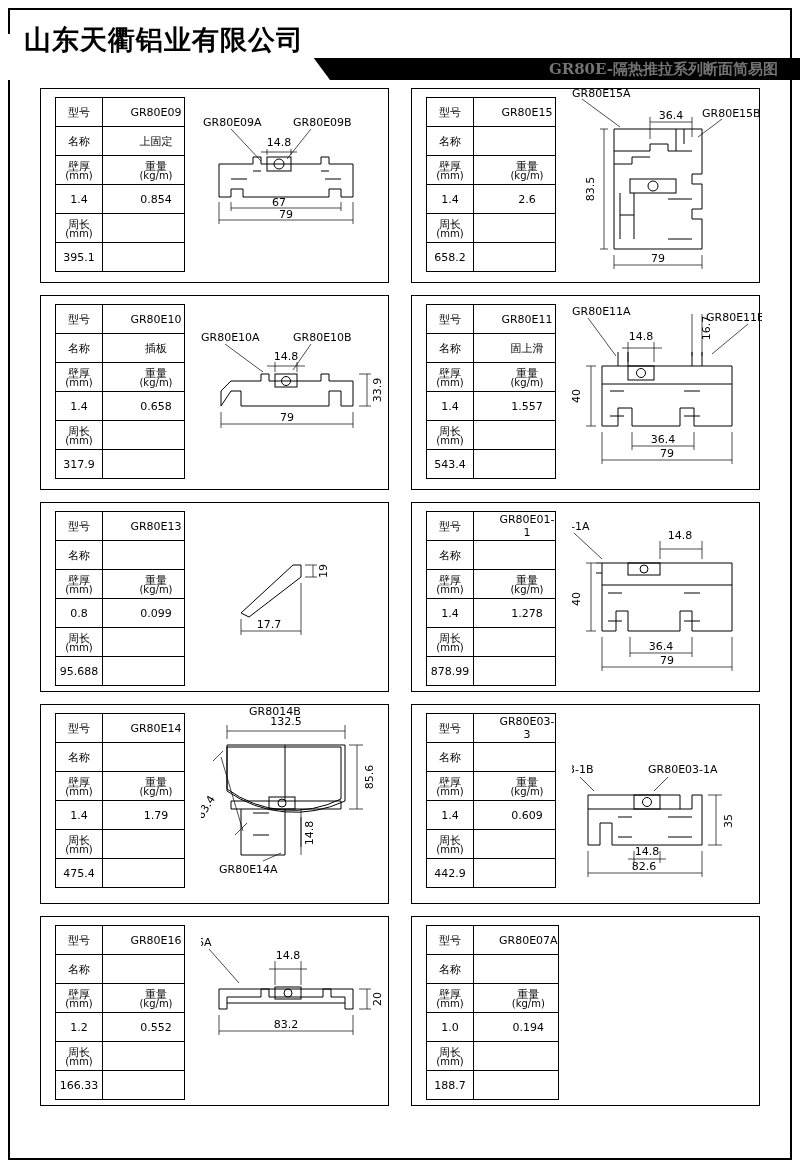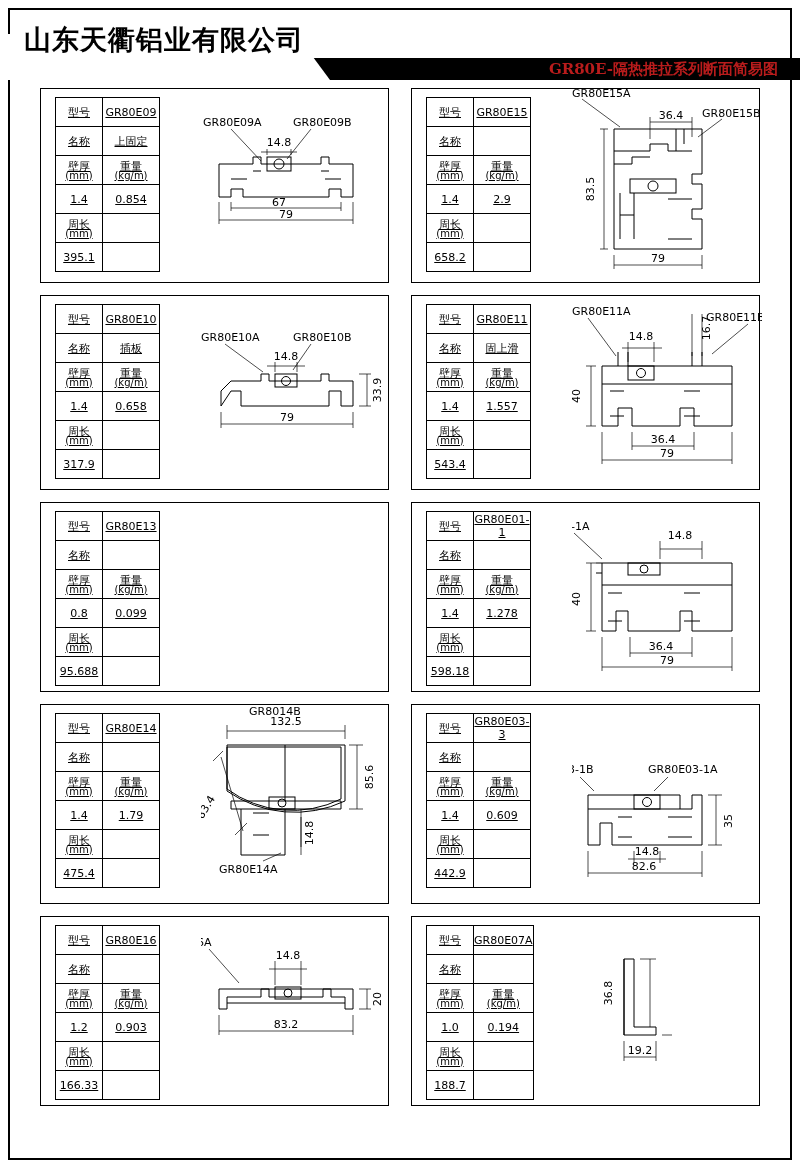--- a/index.html
+++ b/index.html
@@ -27,21 +27,21 @@
     font-size:27px;
     letter-spacing:1px;
     color:#000;
     z-index:5;
   }
   .title-right{
     position:absolute;right:22px;top:58px;
     font-family:"DejaVu Serif", serif;
     font-weight:bold;
     font-size:15px;
-    color:#b91c1c;
+    color:#737373;
     z-index:6;
     line-height:22px;
   }
   
   .frame{
     position:absolute;left:8px;top:8px;width:784px;height:1152px;
     border:2px solid #000;
     box-sizing:border-box;
     pointer-events:none;
   }
@@ -59,31 +59,30 @@
   .cell.h195{height:195px;}
   .cell.h190{height:190px;}
   .cell.h200{height:200px;}
   .cell.h190b{height:190px;}
   
   .spec{
     position:absolute;left:14px;top:8px;
     border-collapse:collapse;
     font-family:"DejaVu Sans", sans-serif;
     font-size:11px;
-    text-decoration:underline;
   }
   .spec td{
     border:1px solid #000;
     text-align:center;
     vertical-align:middle;
     padding:0;
     height:28px;
   }
   .spec td.lbl{width:46px;}
-  .spec td.val{width:56px;}
+  .spec td.val{width:56px;padding-left:25px;}
   .unit{font-size:10px;display:block;line-height:8px;}
   .lblstack{line-height:11px;padding:1px 0;}
   
   .draw{position:absolute;left:160px;top:0;right:0;bottom:0;}
   .draw svg{position:absolute;left:0;top:0;}
   .dimtxt{font-family:"DejaVu Sans", sans-serif;font-size:11px;}
   .codetxt{font-family:"DejaVu Sans", sans-serif;font-size:11px;}
   text{fill:#000;}
 </style>
 </head>
@@ -182,21 +181,21 @@
         <tr>
           <td class="lbl">
             <div class="lblstack"><span>壁厚</span><span class="unit">(mm)</span></div>
           </td>
           <td class="val">
             <div class="lblstack"><span>重量</span><span class="unit">(kg/m)</span></div>
           </td>
         </tr>
         <tr>
           <td class="lbl">1.4</td>
-          <td class="val">2.9</td>
+          <td class="val">2.6</td>
         </tr>
         <tr>
           <td class="lbl">
             <div class="lblstack"><span>周长</span><span class="unit">(mm)</span></div>
           </td>
           <td class="val"></td>
         </tr>
         <tr>
           <td class="lbl">658.2</td>
           <td class="val"></td>
@@ -409,20 +408,37 @@
             <div class="lblstack"><span>周长</span><span class="unit">(mm)</span></div>
           </td>
           <td class="val"></td>
         </tr>
         <tr>
           <td class="lbl">95.688</td>
           <td class="val"></td>
         </tr>
       </tbody>
         </table>
+      <div class="draw">
+        <svg width="190" height="190" viewBox="0 0 190 190">
+          <g stroke="#000" fill="none" stroke-width="1">
+            <path d="M40,110 L92,62 L100,62 L100,74 L48,114 Z"></path>
+          </g>
+          <g stroke="#000" stroke-width="0.7" fill="none">
+            <line x1="104" y1="62" x2="116" y2="62"></line>
+            <line x1="104" y1="74" x2="116" y2="74"></line>
+            <line x1="112" y1="62" x2="112" y2="74"></line>
+            <line x1="40" y1="116" x2="40" y2="132"></line>
+            <line x1="100" y1="80" x2="100" y2="132"></line>
+            <line x1="40" y1="128" x2="100" y2="128"></line>
+          </g>
+          <text class="dimtxt" x="126" y="68" text-anchor="middle" transform="rotate(-90 126 68)">19</text>
+          <text class="dimtxt" x="68" y="125" text-anchor="middle">17.7</text>
+        </svg>
+      </div>
     </div>
 
     <div class="cell h190">
       <table class="spec">
         <tbody>
             <tr>
           <td class="lbl">型号</td>
           <td class="val">GR80E01-1</td>
         </tr>
         <tr>
@@ -441,21 +457,21 @@
           <td class="lbl">1.4</td>
           <td class="val">1.278</td>
         </tr>
         <tr>
           <td class="lbl">
             <div class="lblstack"><span>周长</span><span class="unit">(mm)</span></div>
           </td>
           <td class="val"></td>
         </tr>
         <tr>
-          <td class="lbl">598.18</td>
+          <td class="lbl">878.99</td>
           <td class="val"></td>
         </tr>
       </tbody>
         </table>
       <div class="draw">
         <svg width="190" height="190" viewBox="0 0 190 190">
           <g stroke="#000" fill="none" stroke-width="1">
             <path d="M30,60 L30,128 L44,128 L44,108 L56,108 L56,128 L108,128 L108,108 L120,108 L120,128 L160,128 L160,60 Z"></path>
             <path d="M30,82 L160,82"></path>
             <rect x="56" y="60" width="32" height="12"></rect>
@@ -644,21 +660,21 @@
         <tr>
           <td class="lbl">
             <div class="lblstack"><span>壁厚</span><span class="unit">(mm)</span></div>
           </td>
           <td class="val">
             <div class="lblstack"><span>重量</span><span class="unit">(kg/m)</span></div>
           </td>
         </tr>
         <tr>
           <td class="lbl">1.2</td>
-          <td class="val">0.903</td>
+          <td class="val">0.552</td>
         </tr>
         <tr>
           <td class="lbl">
             <div class="lblstack"><span>周长</span><span class="unit">(mm)</span></div>
           </td>
           <td class="val"></td>
         </tr>
         <tr>
           <td class="lbl">166.33</td>
           <td class="val"></td>
@@ -721,34 +737,16 @@
             <div class="lblstack"><span>周长</span><span class="unit">(mm)</span></div>
           </td>
           <td class="val"></td>
         </tr>
         <tr>
           <td class="lbl">188.7</td>
           <td class="val"></td>
         </tr>
       </tbody>
         </table>
-      <div class="draw">
-        <svg width="190" height="190" viewBox="0 0 190 190">
-          <g stroke="#000" fill="none" stroke-width="1">
-            <path d="M52,42 L62,42 L62,110 L84,110 L84,118 L52,118 Z"></path>
-            <path d="M52,42 L52,118"></path>
-          </g>
-          <g stroke="#000" stroke-width="0.7" fill="none">
-            <line x1="68" y1="42" x2="84" y2="42"></line>
-            <line x1="90" y1="118" x2="100" y2="118"></line>
-            <line x1="78" y1="42" x2="78" y2="110"></line>
-            <line x1="52" y1="124" x2="52" y2="144"></line>
-            <line x1="84" y1="124" x2="84" y2="144"></line>
-            <line x1="52" y1="140" x2="84" y2="140"></line>
-          </g>
-          <text class="dimtxt" x="40" y="76" text-anchor="middle" transform="rotate(-90 40 76)">36.8</text>
-          <text class="dimtxt" x="68" y="137" text-anchor="middle">19.2</text>
-        </svg>
-      </div>
     </div>
   </div>
 
 </div>
 
 </body></html>

